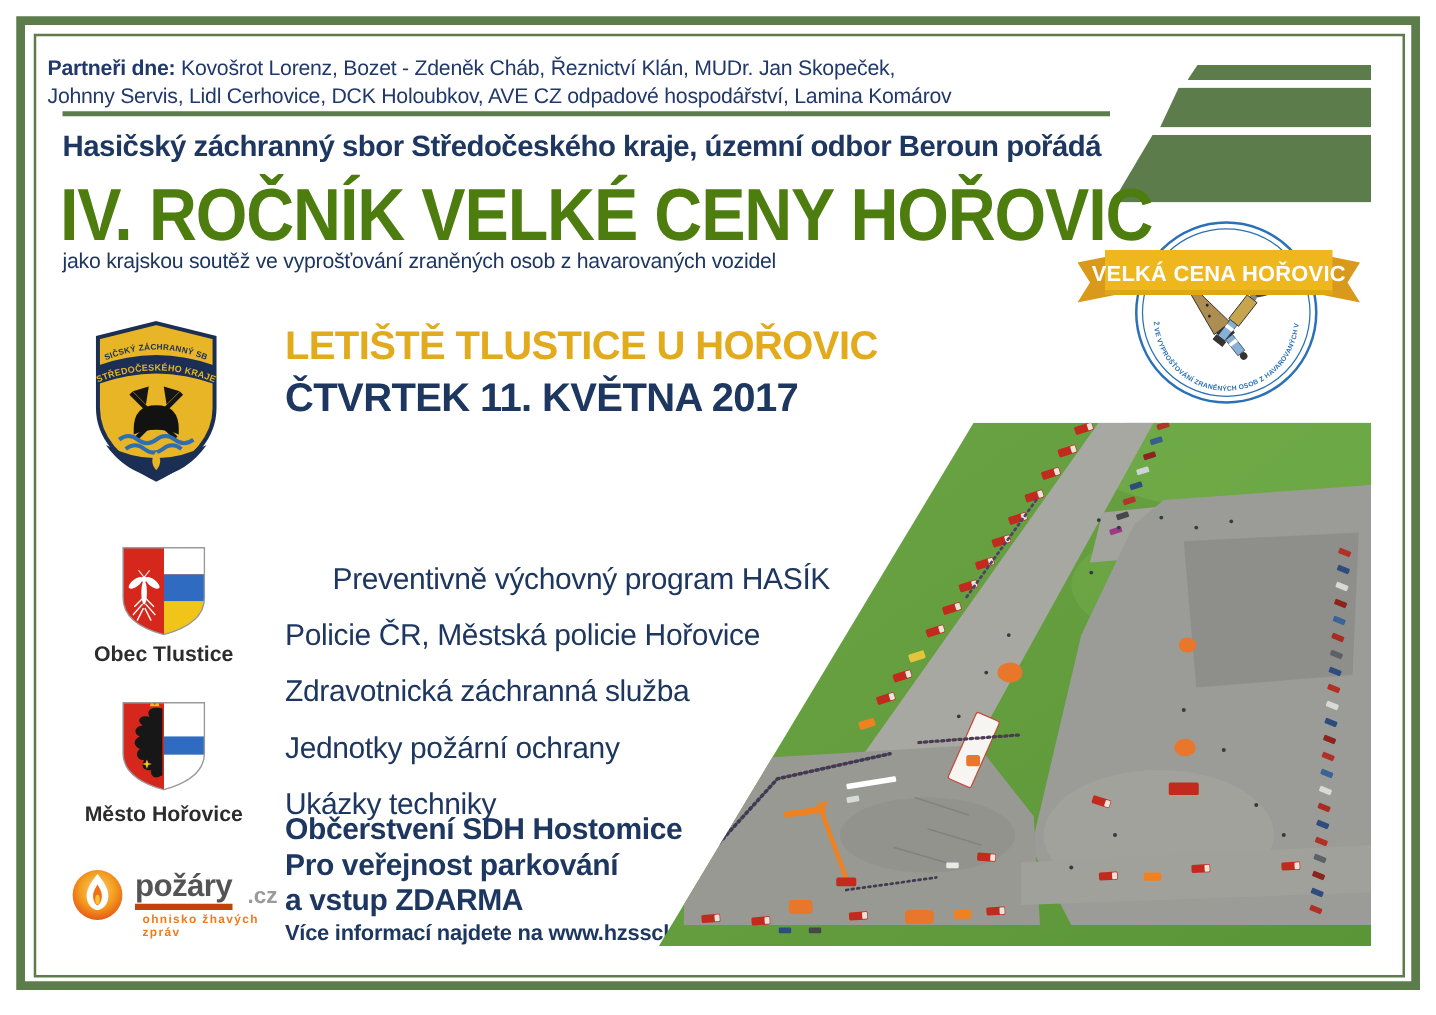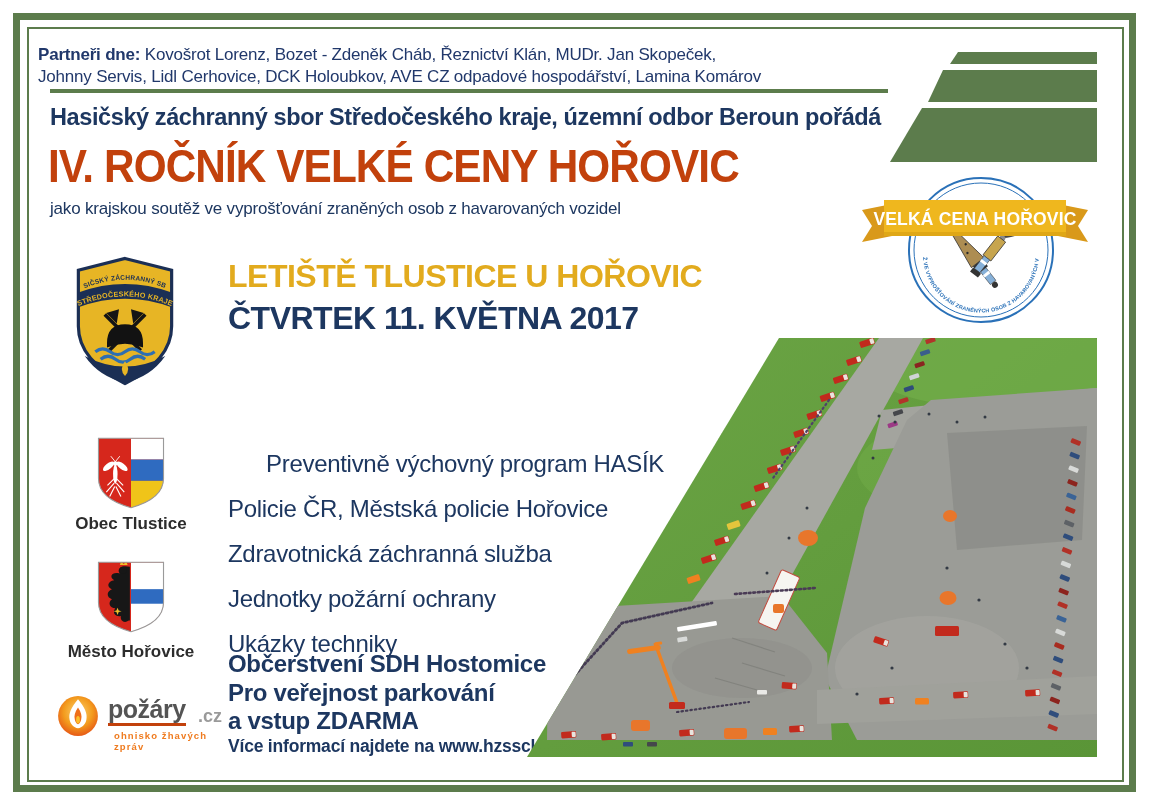--- a/index.html
+++ b/index.html
@@ -9,35 +9,35 @@
   .frame-outer{left:13px;top:13px;width:1109px;height:765px;border:7px solid #5c7c4c;}
   .frame-inner{left:27px;top:27px;width:1093px;height:751px;border:2px solid #5c7c4c;}
   .partners{left:38px;top:44px;width:780px;font-size:17px;line-height:21.5px;font-weight:500;letter-spacing:-0.2px;}
   .partners b{font-weight:800;}
   .rule{left:50px;top:89px;width:838px;height:4px;background:#5c7c4c;}
   .stripe{background:#5c7c4c;}
   .s1{left:950px;top:52px;width:147px;height:12px;clip-path:polygon(8px 0,100% 0,100% 100%,0 100%);}
   .s2{left:928px;top:70px;width:169px;height:32px;clip-path:polygon(15px 0,100% 0,100% 100%,0 100%);}
   .s3{left:890px;top:108px;width:207px;height:54px;clip-path:polygon(32px 0,100% 0,100% 100%,0 100%);}
   .organizer{left:50px;top:104px;font-size:23.5px;font-weight:600;letter-spacing:-0.4px;color:#1d3760;white-space:nowrap;}
-  .main-title{left:48px;top:138px;font-size:47px;font-weight:800;color:#c2410c;white-space:nowrap;}
+  .main-title{left:48px;top:138px;font-size:59px;font-weight:800;color:#4d7c0f;white-space:nowrap;}
   .condensed{display:inline-block;transform:scaleX(.9);transform-origin:0 50%;letter-spacing:-1px;}
   .subtitle{left:50px;top:199px;font-size:17px;font-weight:500;letter-spacing:-0.2px;color:#1d3760;white-space:nowrap;}
   .venue{left:228px;top:258px;font-size:32px;font-weight:800;color:#e2ab1e;letter-spacing:-0.5px;white-space:nowrap;}
   .edate{left:228px;top:300px;font-size:32px;font-weight:800;color:#1d3760;letter-spacing:-0.5px;white-space:nowrap;}
   .etime{left:228px;top:342px;font-size:32px;font-weight:800;color:#1d3760;letter-spacing:-0.5px;white-space:nowrap;}
   .prog-head{left:228px;top:408px;font-size:24px;font-weight:800;color:#1d3760;letter-spacing:-0.3px;}
   .prog-item{position:absolute;left:228px;font-size:24px;font-weight:500;color:#1d3760;letter-spacing:-0.3px;white-space:nowrap;}
   .extra{left:228px;top:650px;font-size:24px;font-weight:800;color:#1d3760;line-height:28.5px;letter-spacing:-0.3px;}
   .info{left:228px;top:736px;font-size:17.5px;font-weight:800;color:#1d3760;letter-spacing:-0.2px;}
   .arms-label{position:absolute;left:46px;width:170px;text-align:center;font-size:17px;font-weight:600;color:#2c2c2c;}
   .photo{left:527px;top:338px;width:570px;height:419px;clip-path:polygon(252px 0,570px 0,570px 419px,0 419px);}
   .pozary{left:52px;top:690px;width:180px;height:56px;}
   .pozary-name{position:absolute;left:56px;top:6px;font-size:25px;font-weight:800;color:#545454;
-               letter-spacing:-0.5px;border-bottom:3px solid #c2410c;line-height:27px;}
+               letter-spacing:-0.5px;border-bottom:5px solid #c2410c;line-height:27px;}
   .pozary-tld{position:absolute;left:146px;top:16px;font-size:18px;font-weight:700;color:#9a9a9a;}
   .pozary-tag{position:absolute;left:62px;top:40px;font-size:9.5px;font-weight:700;color:#ef7b1f;letter-spacing:1.1px;}
 </style>
 </head>
 <body>
 
 <div class="poster">
 
   <div class="abs frame-outer"></div>
   <div class="abs frame-inner"></div>

